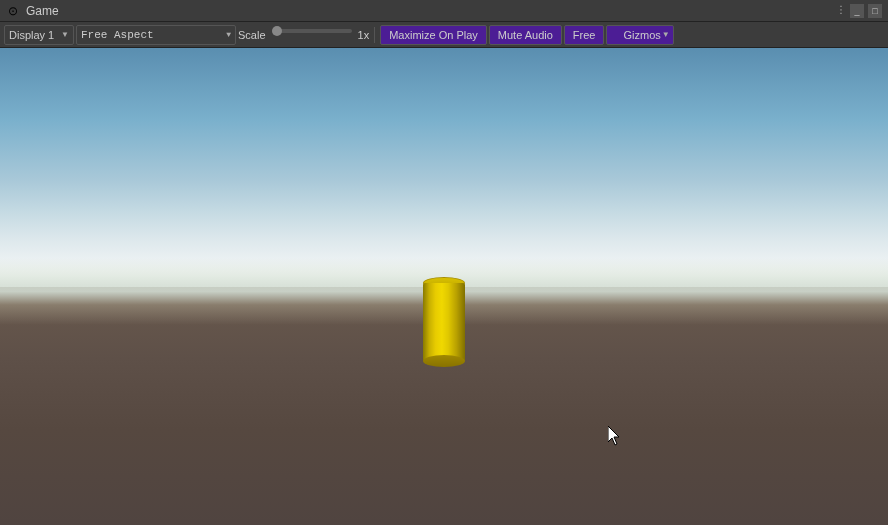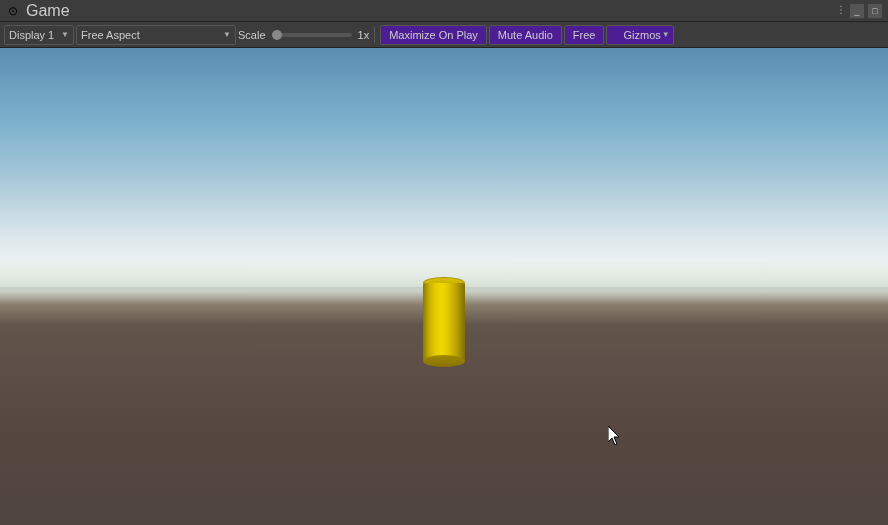--- a/index.html
+++ b/index.html
@@ -27,21 +27,21 @@
     .title-bar-icon {
       width: 14px;
       height: 14px;
       display: flex;
       align-items: center;
       justify-content: center;
     }
 
     .title-bar-title {
       color: #ccc;
-      font-size: 16px;
+      font-size: 12px;
       flex: 1;
     }
 
     .title-bar-controls {
       display: flex;
       gap: 4px;
     }
 
     .title-bar-btn {
       width: 14px;
@@ -89,21 +89,20 @@
 
     .toolbar-separator {
       width: 1px;
       height: 16px;
       background: #555;
       margin: 0 3px;
     }
 
     .scale-container {
       display: flex;
-      align-items: center;
       gap: 6px;
       color: #ccc;
       font-size: 11px;
     }
 
     .scale-slider {
       width: 80px;
       height: 4px;
       background: #555;
       border-radius: 2px;
@@ -270,20 +269,21 @@
       width: 12px;
       height: 18px;
       pointer-events: none;
     }
 
     .display-dropdown {
       width: 70px;
     }
     .aspect-dropdown {
       width: 160px;
+      font-family: Liberation Mono, monospace;
     }
   </style>
 </head>
 <body>
 
 <div class="title-bar">
   <span class="title-bar-icon">⊙</span>
   <span class="title-bar-title">Game</span>
   <div class="title-bar-controls">
     <span style="color:#aaa;font-size:10px;">⋮</span>

